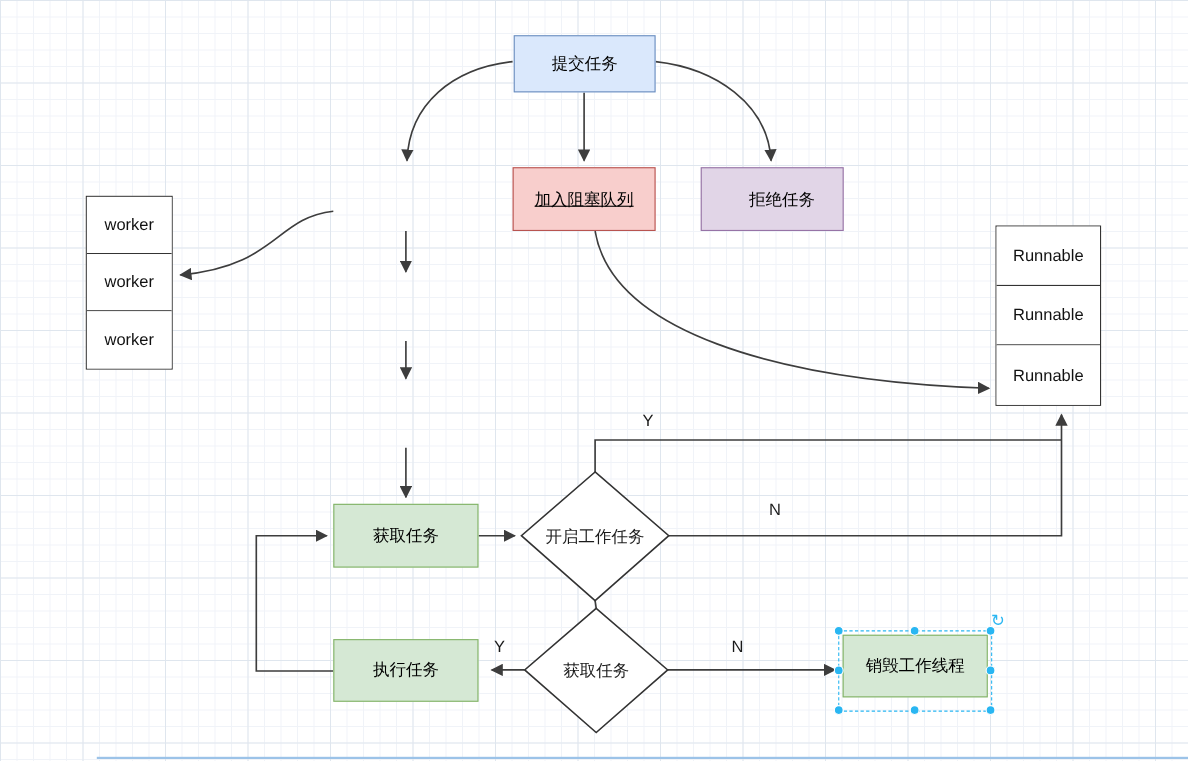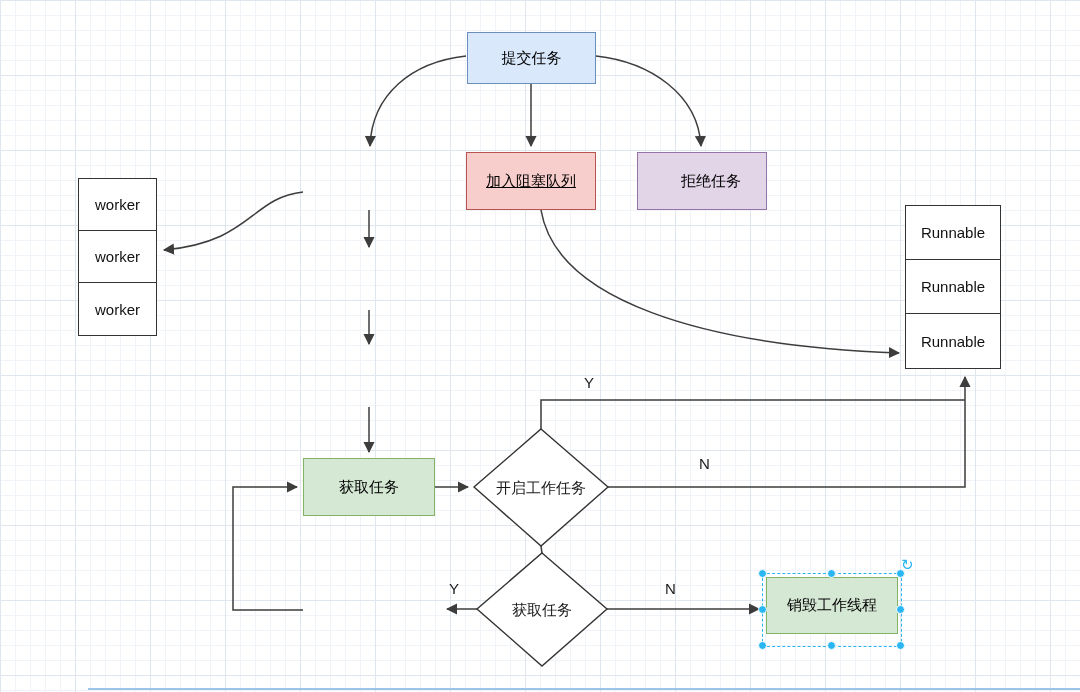--- a/index.html
+++ b/index.html
@@ -77,20 +77,21 @@
       <path d="M303,610 L233,610 L233,487 L297,487" marker-end="url(#arrow)"></path>
     </g>
     <polygon points="541,429 608,487 541,546 474,487" fill="#ffffff" stroke="#333333" stroke-width="1.4"></polygon>
     <polygon points="542,553 607,609 542,666 477,609" fill="#ffffff" stroke="#333333" stroke-width="1.4"></polygon>
   </svg>
 
   <div class="node blue" style="left:467px;top:32px;width:129px;height:52px">提交任务</div>
   <div class="node red" style="left:466px;top:152px;width:130px;height:58px">加入阻塞队列</div>
   <div class="node purple" style="left:637px;top:152px;width:130px;height:58px">拒绝任务</div>
   <div class="node green" style="left:303px;top:458px;width:132px;height:58px">获取任务</div>
+  <div class="node green" style="left:303px;top:581px;width:132px;height:57px">执行任务</div>
   <div class="node green" style="left:766px;top:577px;width:132px;height:57px">销毁工作线程</div>
 
   <div class="diamond-label" style="left:541px;top:488px">开启工作任务</div>
   <div class="diamond-label" style="left:542px;top:610px">获取任务</div>
 
   <div class="stack" style="left:78px;top:178px;width:79px">
     <div class="cell" style="height:52px">worker</div>
     <div class="cell" style="height:52px">worker</div>
     <div class="cell" style="height:52px">worker</div>
   </div>

